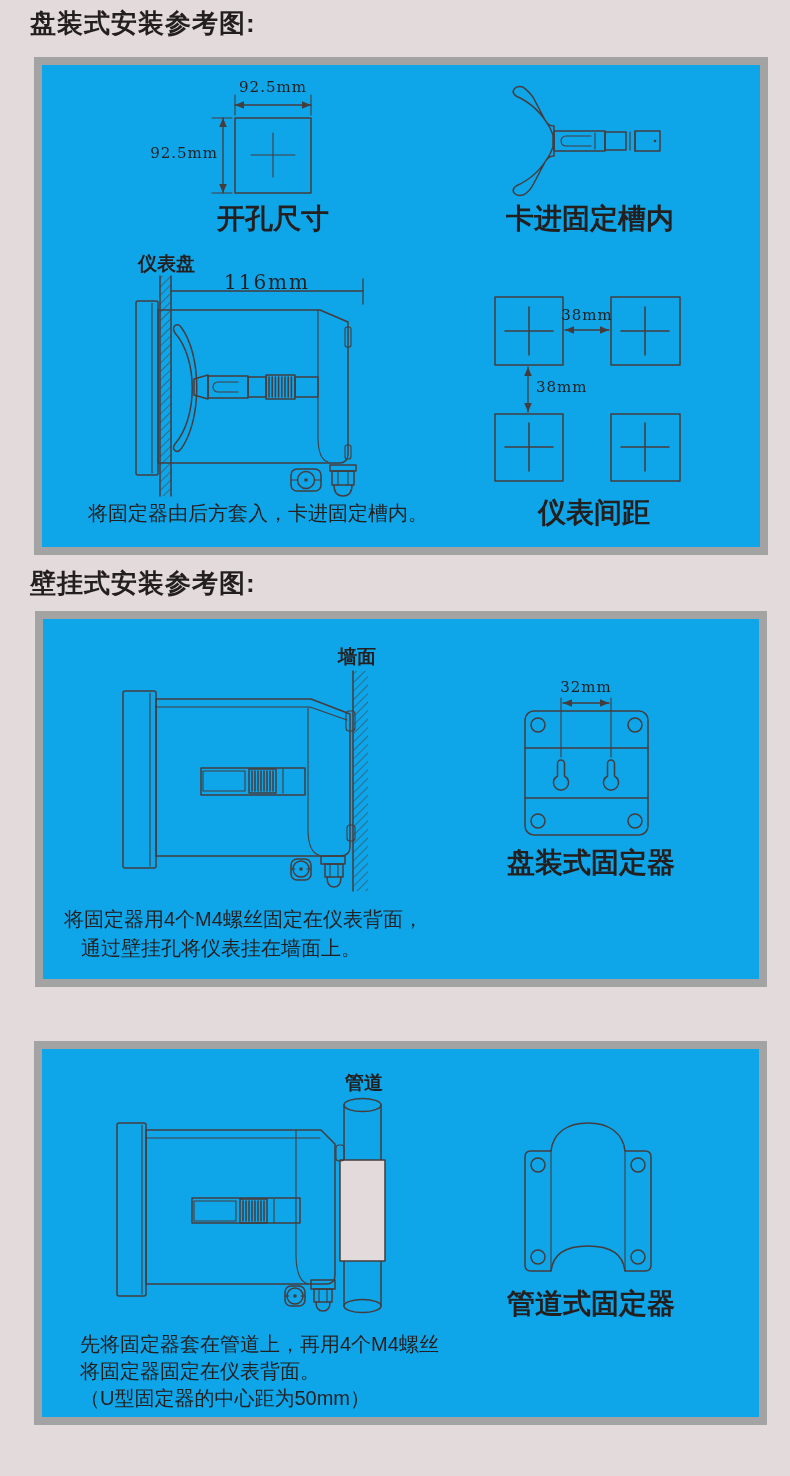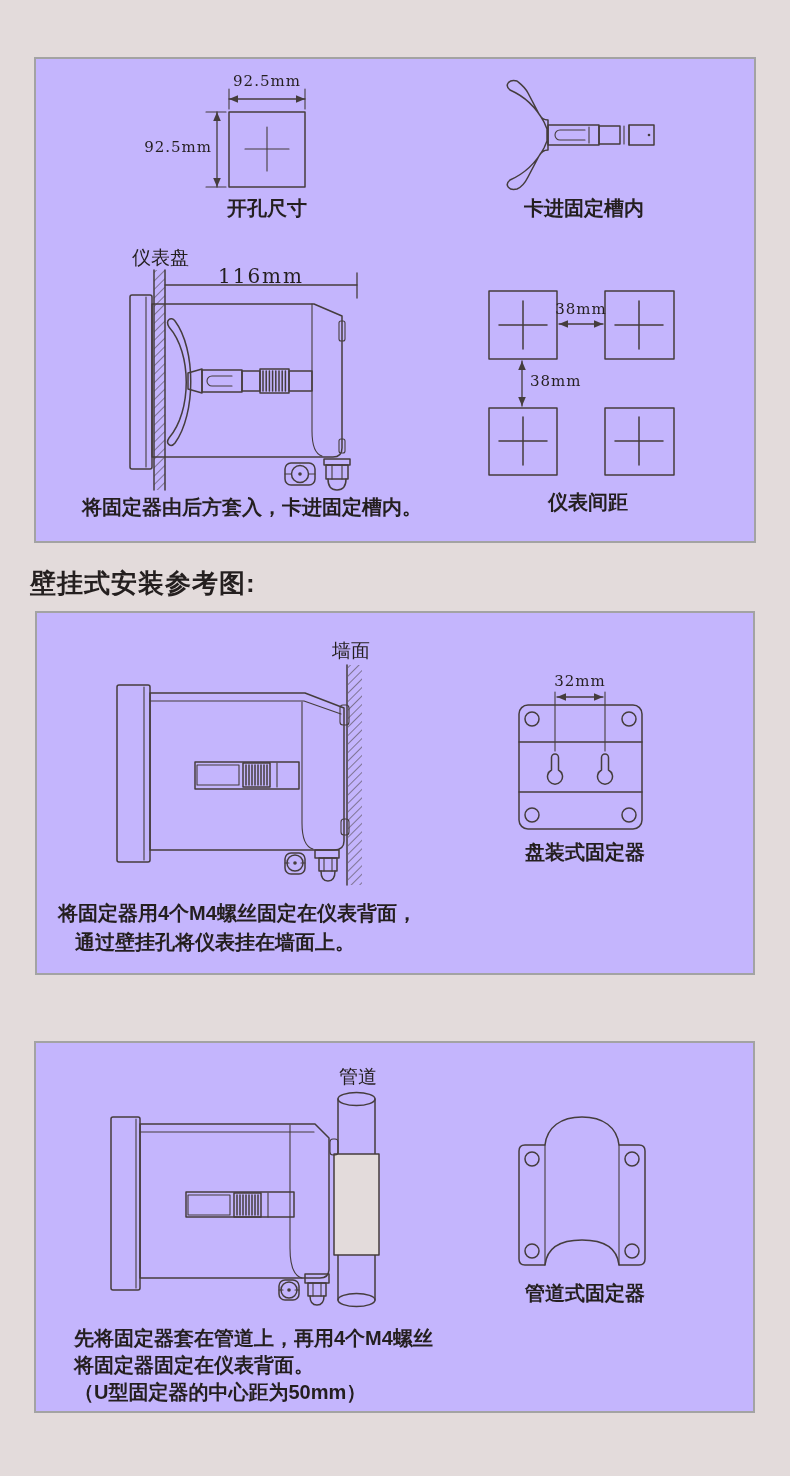--- a/index.html
+++ b/index.html
@@ -1,50 +1,51 @@
 <!DOCTYPE html>
 <html><head>
 <meta charset="utf-8">
 <style>
   html,body{margin:0;padding:0;width:790px;height:1476px;overflow:hidden;}
   body{background:#e3dbdb;font-family:"Liberation Sans",sans-serif;color:#241f1f;position:relative;}
   .page{position:absolute;inset:0;}
   .sec-title{position:absolute;left:30px;font-size:26px;font-weight:700;letter-spacing:1px;white-space:nowrap;}
-  .box{position:absolute;border:2px solid #a3a3a3;background:#c4b5fd;}
+  .box{position:absolute;border:8px solid #a3a3a3;background:#0ea5e9;}
   .art{position:absolute;left:0;top:0;width:100%;height:100%;display:block;}
   .art path,.art rect,.art line,.art circle,.art ellipse,.art polyline{stroke:#453d3d;fill:none;stroke-width:1.5;stroke-linecap:round;stroke-linejoin:round;}
   .art .thin{stroke-width:1.1;}
   .art .dimln{stroke-width:1.3;}
   .art .bgfill{fill:#e3dbdb;}
   .art .dot{fill:#453d3d;stroke:none;}
   .art .hfill{fill:url(#hatch);stroke:none;}
   .lbl{position:absolute;white-space:nowrap;line-height:1.15;}
   .center{text-align:center;}
   .dim{font-family:"DejaVu Serif",serif;font-size:15px;letter-spacing:1px;font-weight:400;}
   .dim-lg{font-size:20px;letter-spacing:2px;}
-  .cap{font-size:20px;font-weight:700;}
-  .cap-sm{font-size:19px;font-weight:400;}
-  .note{font-size:20px;font-weight:700;}
+  .cap{font-size:28px;font-weight:700;}
+  .cap-sm{font-size:19px;font-weight:700;}
+  .note{font-size:20px;font-weight:400;}
 </style>
 </head>
 <body>
 
 <svg width="0" height="0" style="position:absolute">
   <defs>
     <marker id="ah" viewBox="0 0 10 10" refX="9" refY="5" markerWidth="10" markerHeight="10" markerUnits="userSpaceOnUse" orient="auto-start-reverse">
       <path d="M0,1.2 L9,5 L0,8.8 Z" fill="#453d3d" stroke="none"></path>
     </marker>
     <pattern id="hatch" patternUnits="userSpaceOnUse" width="6" height="6" patternTransform="rotate(45)">
       <line x1="0" y1="0" x2="0" y2="6" stroke="#453d3d" stroke-width="1.1"></line>
     </pattern>
   </defs>
 </svg>
 
 <div class="page">
 
+  <div class="sec-title" style="top:6px">盘装式安装参考图:</div>
 
   <div class="box" style="left:34px;top:57px;width:718px;height:482px">
 
     <svg class="art" viewBox="0 0 718 482">
 
       <g>
         <line x1="193" y1="30" x2="193" y2="50" class="thin"></line>
         <line x1="269" y1="30" x2="269" y2="50" class="thin"></line>
         <line x1="193" y1="40" x2="269" y2="40" class="dimln" marker-start="url(#ah)" marker-end="url(#ah)"></line>
         <line x1="170" y1="53" x2="190" y2="53" class="thin"></line>

